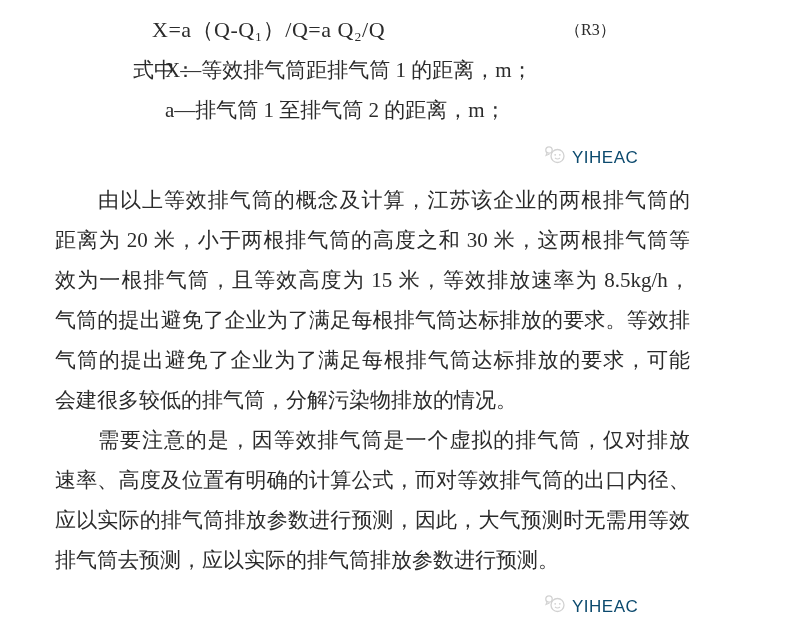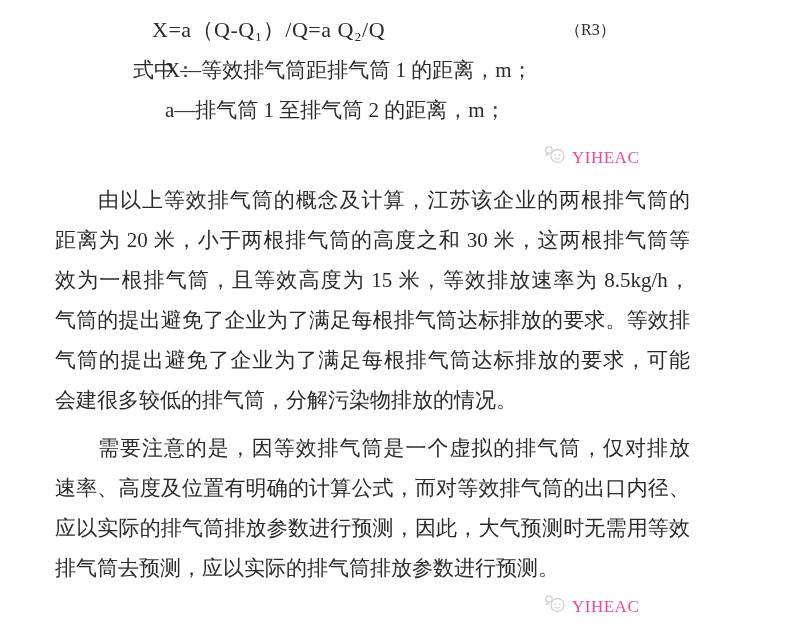--- a/index.html
+++ b/index.html
@@ -49,42 +49,42 @@
   }
   .def-item {
     position: absolute;
     left: 110px;
     top: 0;
   }
   .para {
     margin: 0;
   }
   .para-1 { margin-top: 50px; }
-  .para-2 { margin-top: 8px; }
+  .para-2 { margin-top: 0; }
   .p-line {
     height: 40px;
     line-height: 40px;
     font-size: 21px;
     text-align: justify;
     text-align-last: justify;
     overflow: hidden;
   }
   .p-line.indent {
     padding-left: 43px;
   }
   .p-line.para-end {
     text-align-last: left;
   }
   .watermark {
     position: absolute;
     display: flex;
     align-items: center;
     gap: 5px;
-    color: #ec4899;
-    font-family: Liberation Serif, serif;
+    color: #0c4a6e;
+    font-family: Liberation Sans, sans-serif;
     font-size: 17px;
     letter-spacing: 0.5px;
     user-select: none;
   }
   #watermark-top { left: 543px; top: 144px; }
   #watermark-bottom { left: 543px; top: 593px; }
   .wm-icon { display: inline-block; }
 </style>
 </head>
 <body>

